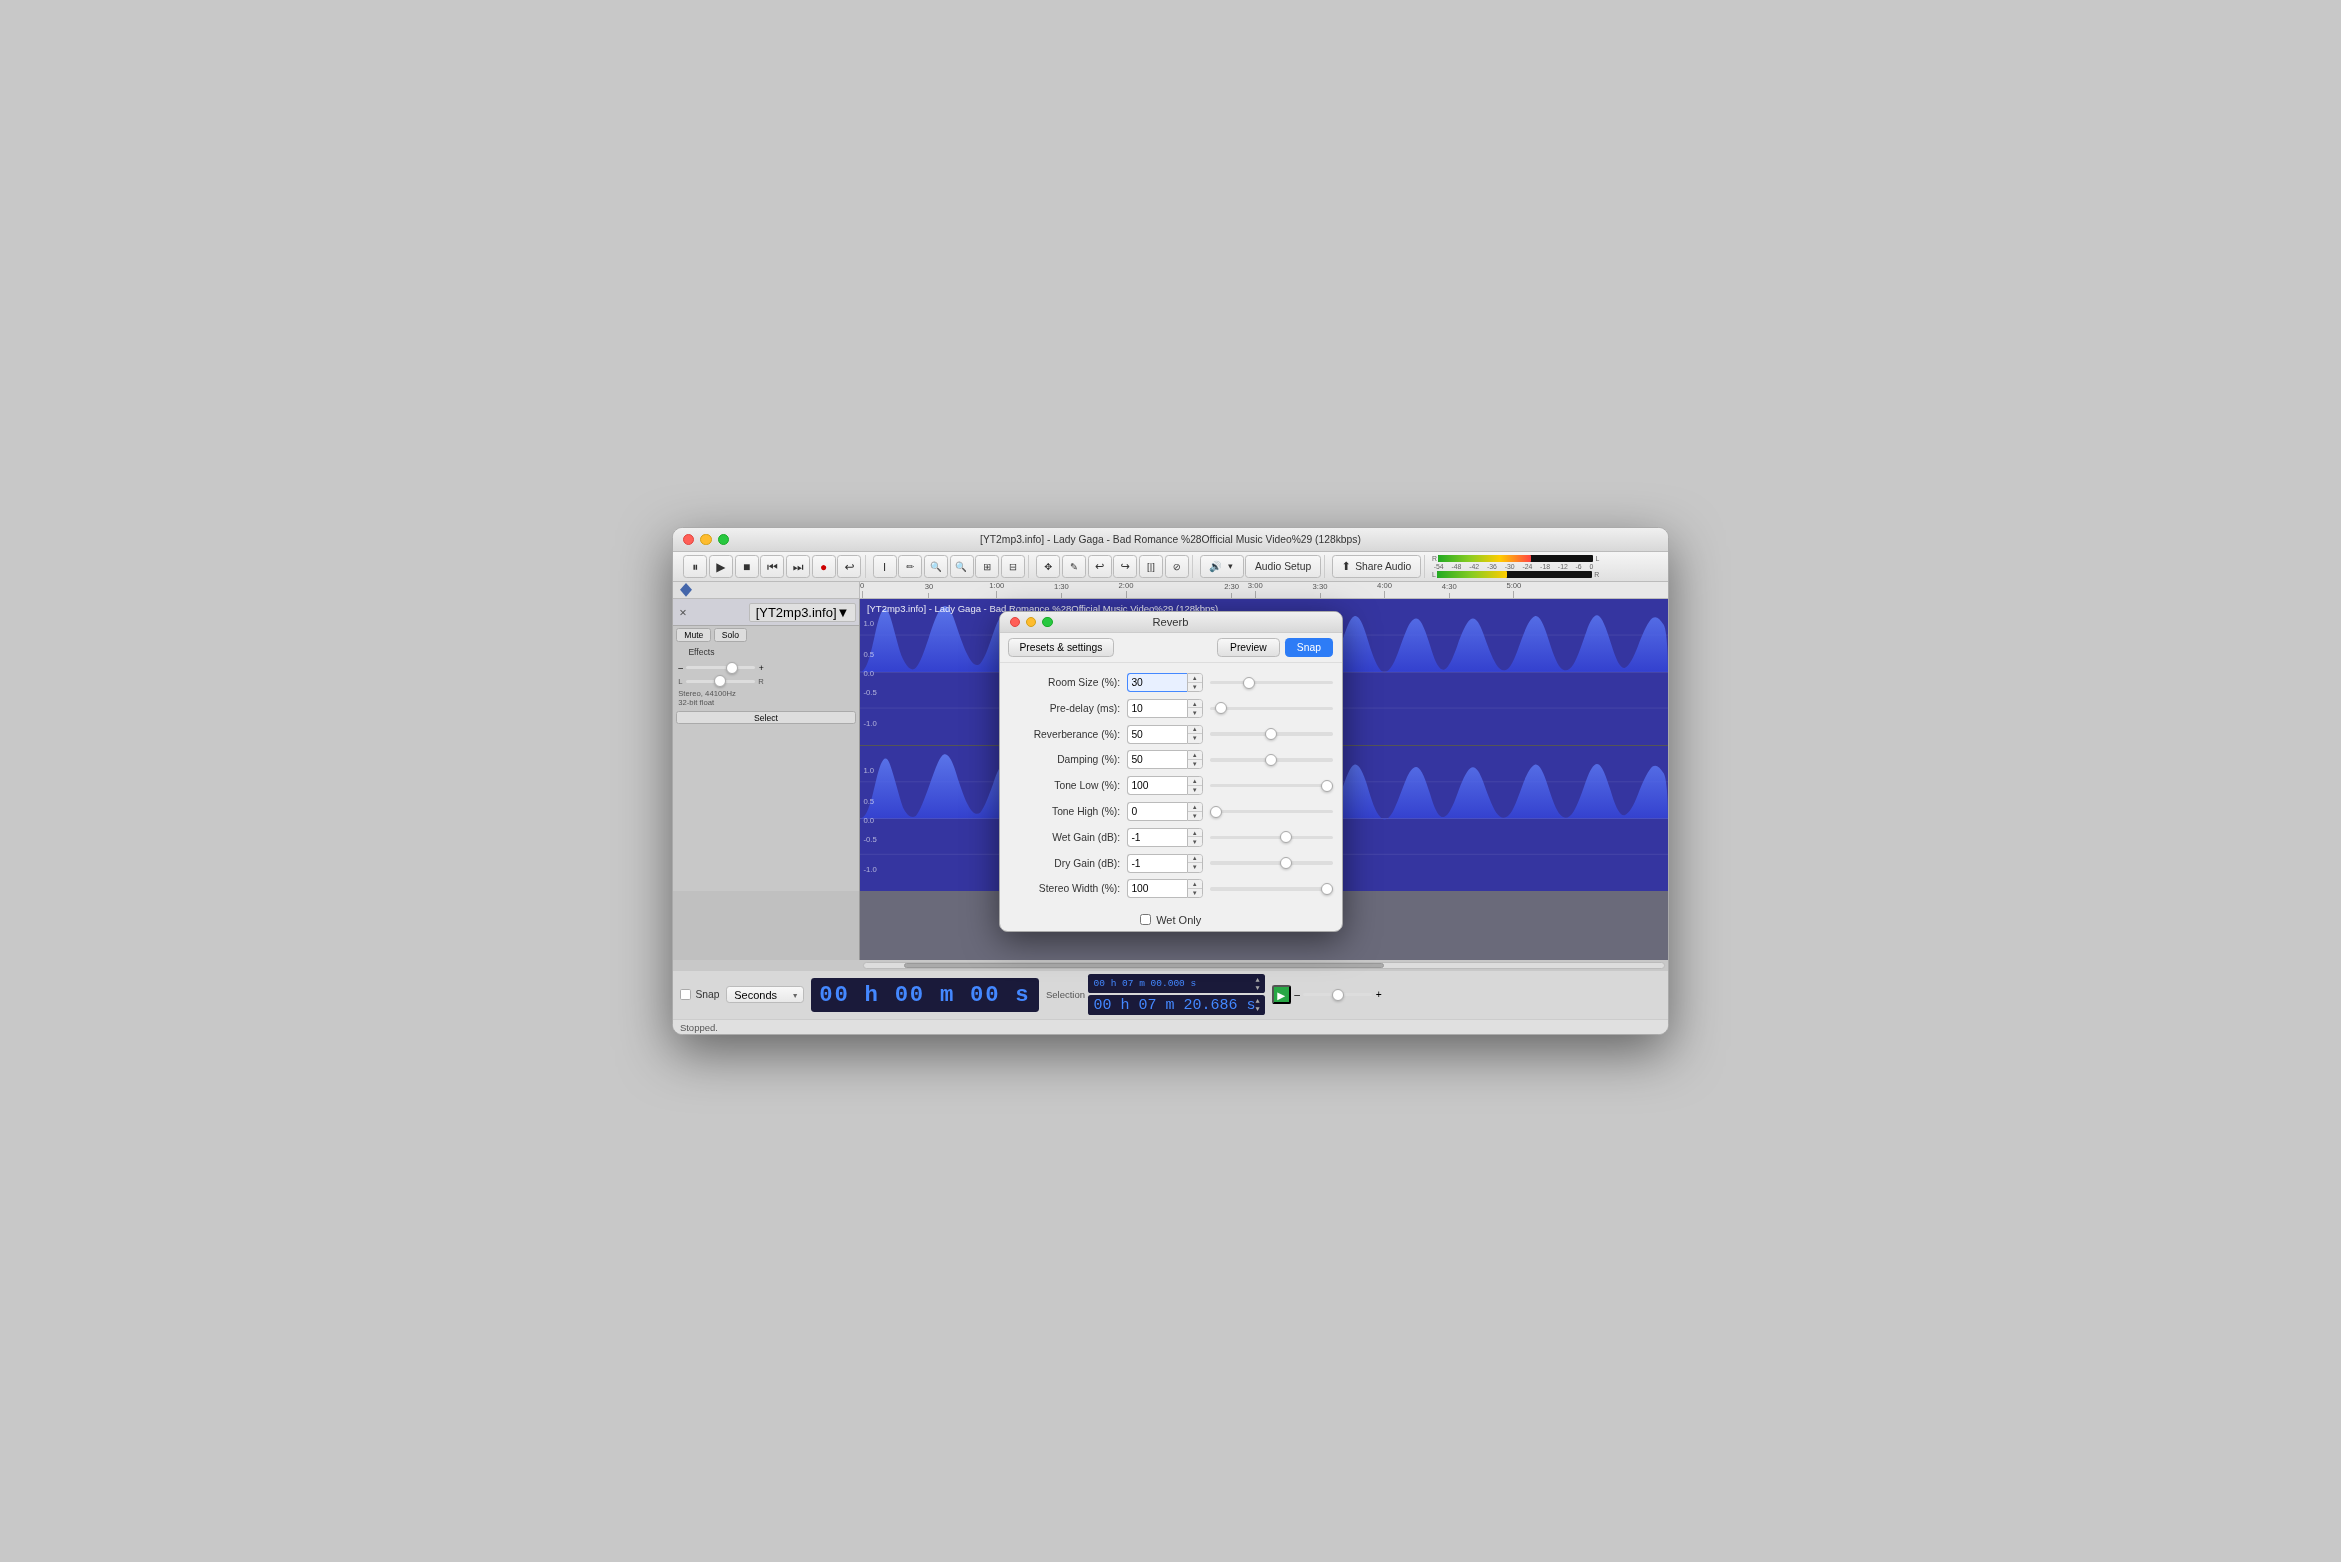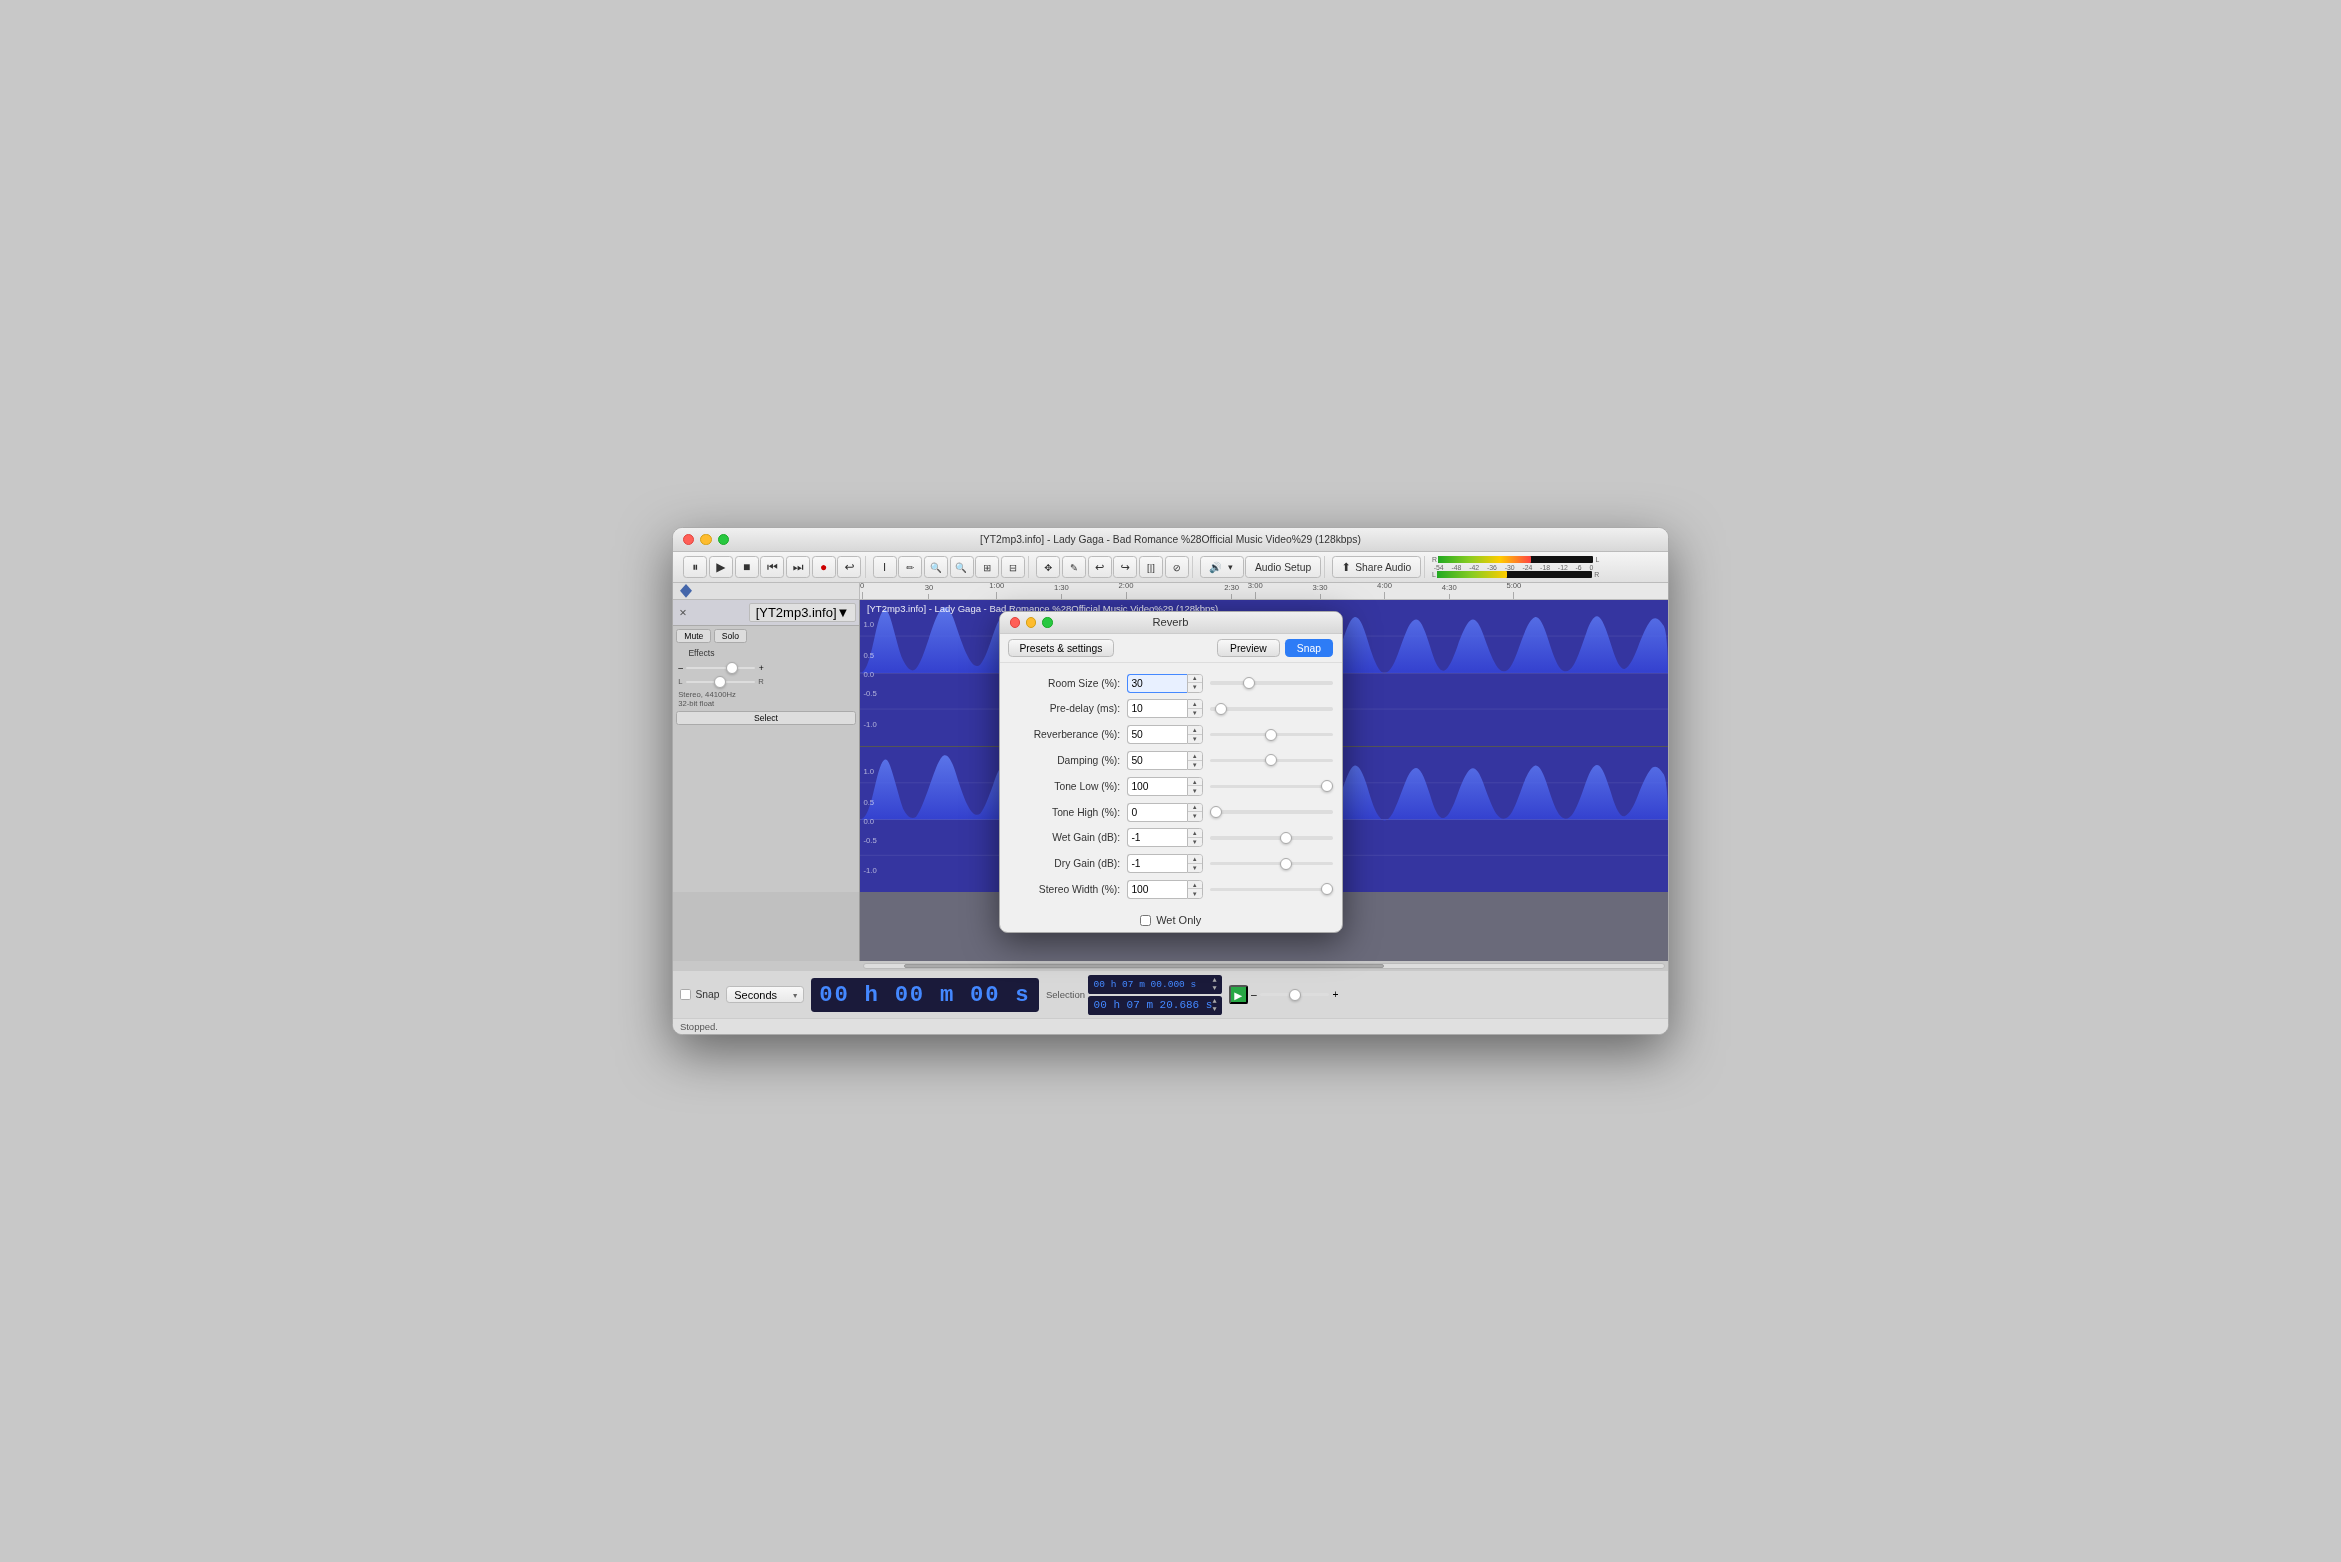--- a/index.html
+++ b/index.html
@@ -1000,21 +1000,21 @@
       <span style="font-size:9.5px;color:#555;">Selection</span>
       <div style="display:flex;flex-direction:column;gap:1.7px;">
         <div class="selection-time">
           <span style="font-size:9.5px;">00 h 07 m 00.000 s</span>
           <div class="sel-arrows">
             <span>▲</span>
             <span>▼</span>
           </div>
         </div>
         <div class="selection-time">
-          <span style="font-size:11px;">00 h 07 m 20.686 s</span>
+          <span style="font-size:15px;">00 h 07 m 20.686 s</span>
           <div class="sel-arrows">
             <span>▲</span>
             <span>▼</span>
           </div>
         </div>
       </div>
     </div>
 
     <div class="playback-controls">
       <button class="play-from-btn">

